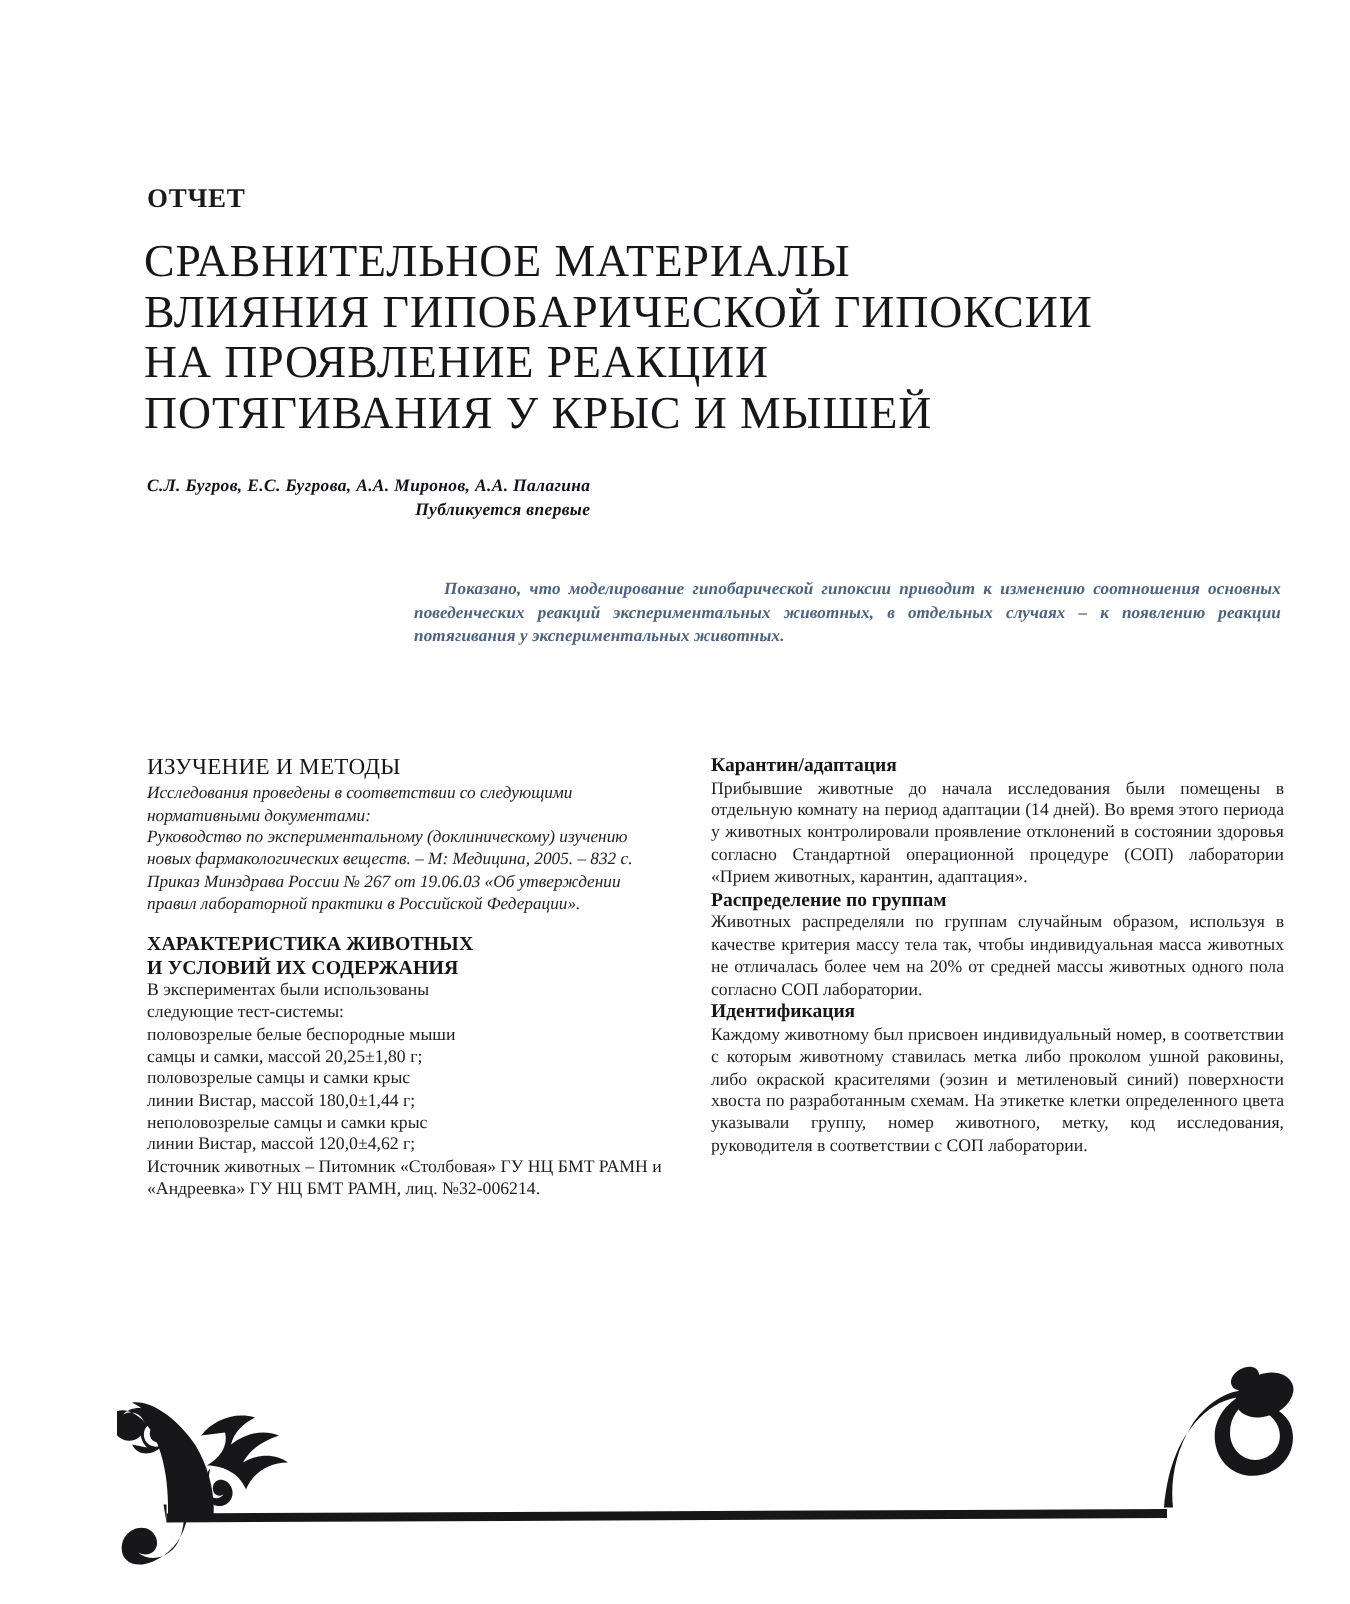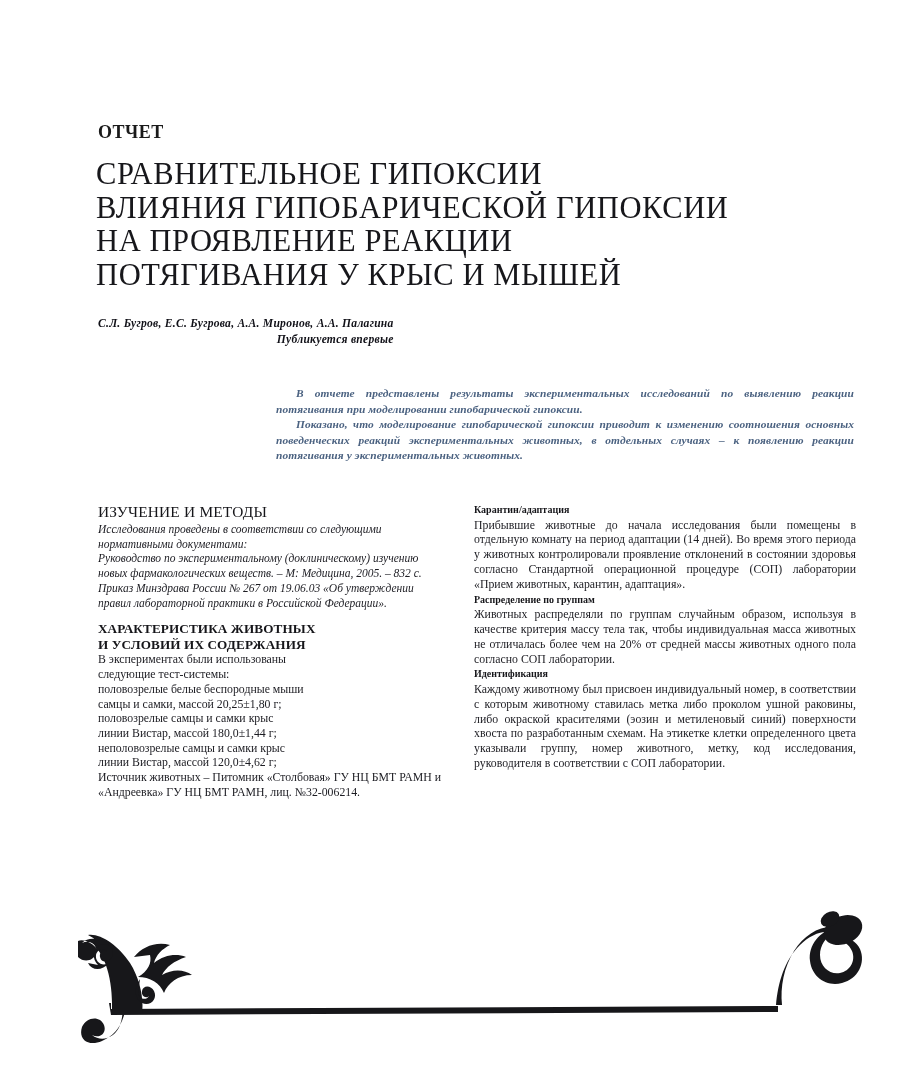--- a/index.html
+++ b/index.html
@@ -104,21 +104,21 @@
   }
   .sec-head-bold {
     font-size: 13.2px;
     line-height: 15.6px;
     font-weight: bold;
     letter-spacing: 0.1px;
     margin: 0;
     color: #16161a;
   }
   .sec-head-sm {
-    font-size: 10px;
+    font-size: 13px;
     line-height: 14.6px;
     font-weight: bold;
     margin: 0;
     color: #16161a;
   }
 
   .body-italic {
     font-size: 11.5px;
     line-height: 14.7px;
     font-style: italic;
@@ -165,33 +165,32 @@
   }
 </style>
 </head>
 <body>
 
 <div class="page">
 
   <div class="kicker">ОТЧЕТ</div>
 
   <div class="title">
-    <div>СРАВНИТЕЛЬНОЕ ГИПОКСИИ</div>
+    <div>СРАВНИТЕЛЬНОЕ МАТЕРИАЛЫ</div>
     <div>ВЛИЯНИЯ ГИПОБАРИЧЕСКОЙ ГИПОКСИИ</div>
     <div>НА ПРОЯВЛЕНИЕ РЕАКЦИИ</div>
     <div>ПОТЯГИВАНИЯ У КРЫС И МЫШЕЙ</div>
   </div>
 
   <div class="authors">
     <div>С.Л. Бугров, Е.С. Бугрова, А.А. Миронов, А.А. Палагина</div>
     <div>Публикуется впервые</div>
   </div>
 
   <div class="abstract">
-    <p>В отчете представлены результаты экспериментальных исследований по выявлению реакции потягивания при моделировании гипобарической гипоксии.</p>
     <p>Показано, что моделирование гипобарической гипоксии приводит к изменению соотношения основных поведенческих реакций экспериментальных животных, в отдельных случаях – к появлению реакции потягивания у экспериментальных животных.</p>
   </div>
 
   <div class="col col-left">
 
     <h2 class="sec-head-lg">ИЗУЧЕНИЕ И МЕТОДЫ</h2>
 
     <div class="body-italic">
       <p>Исследования проведены в соответствии со следующими нормативными документами:</p>
       <p>Руководство по экспериментальному (доклиническому) изучению новых фармакологических веществ. – М: Медицина, 2005. – 832 с.</p>

